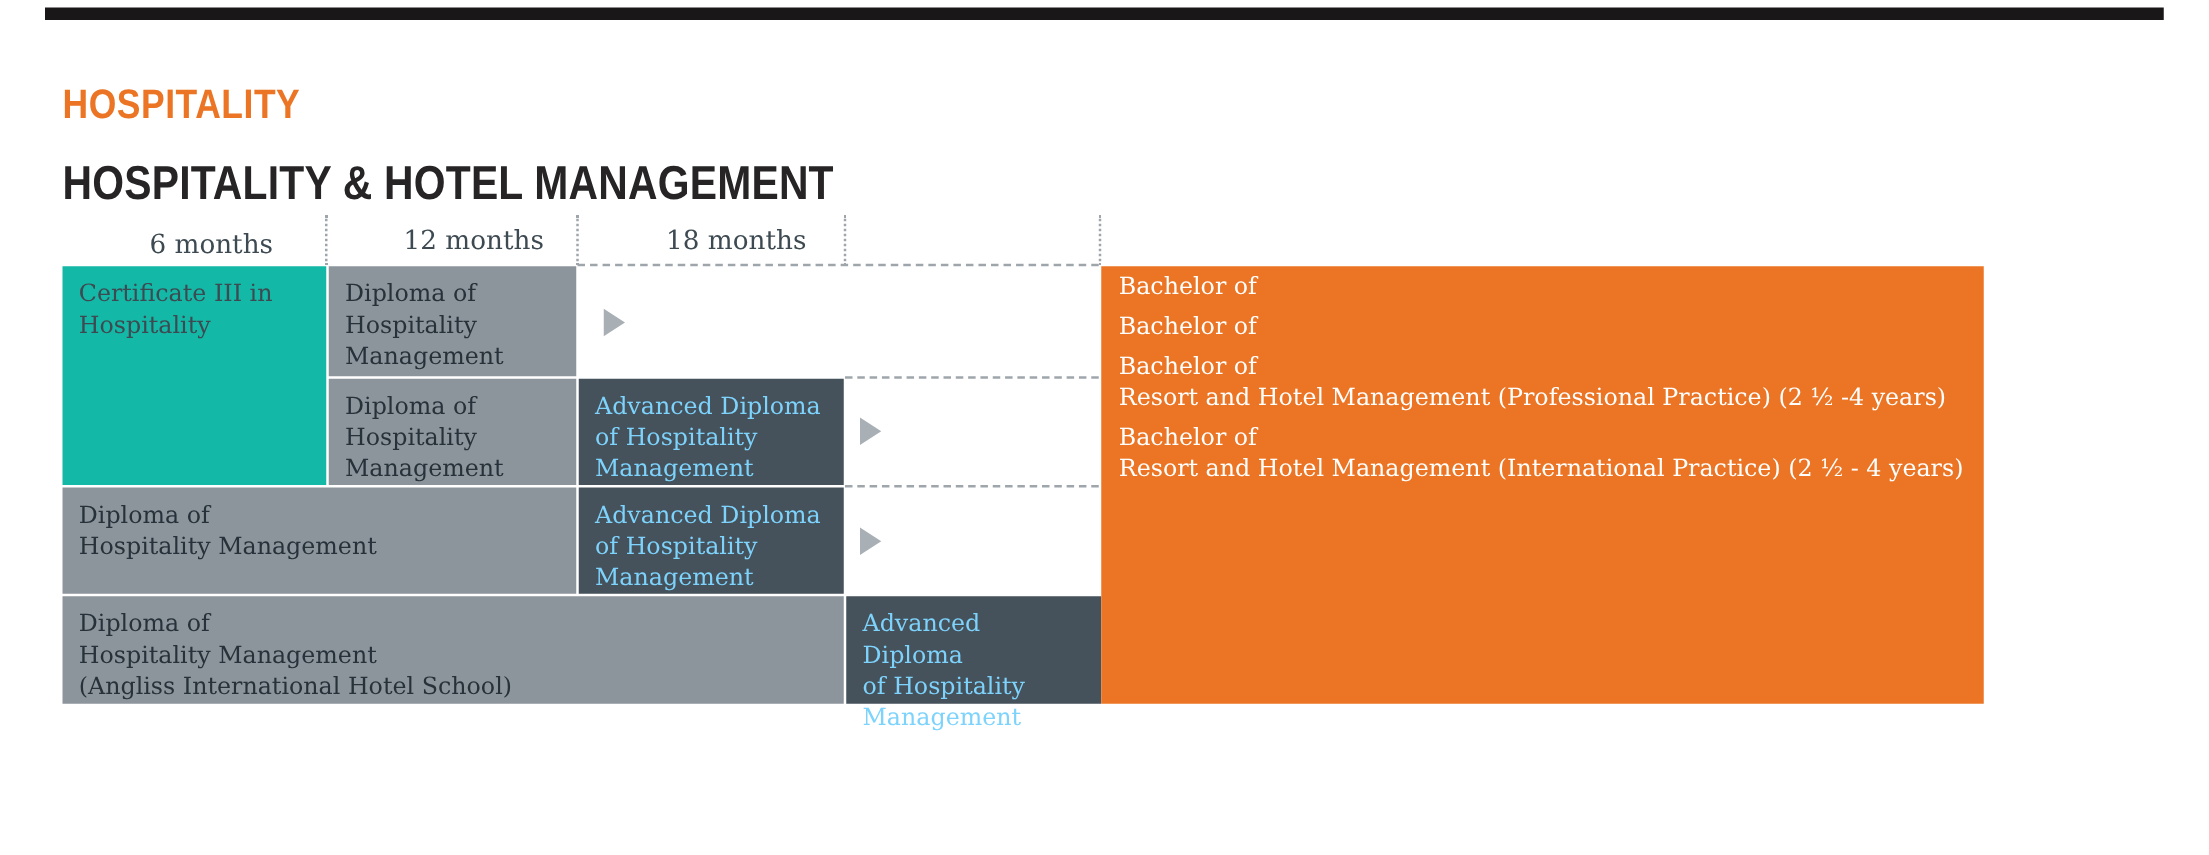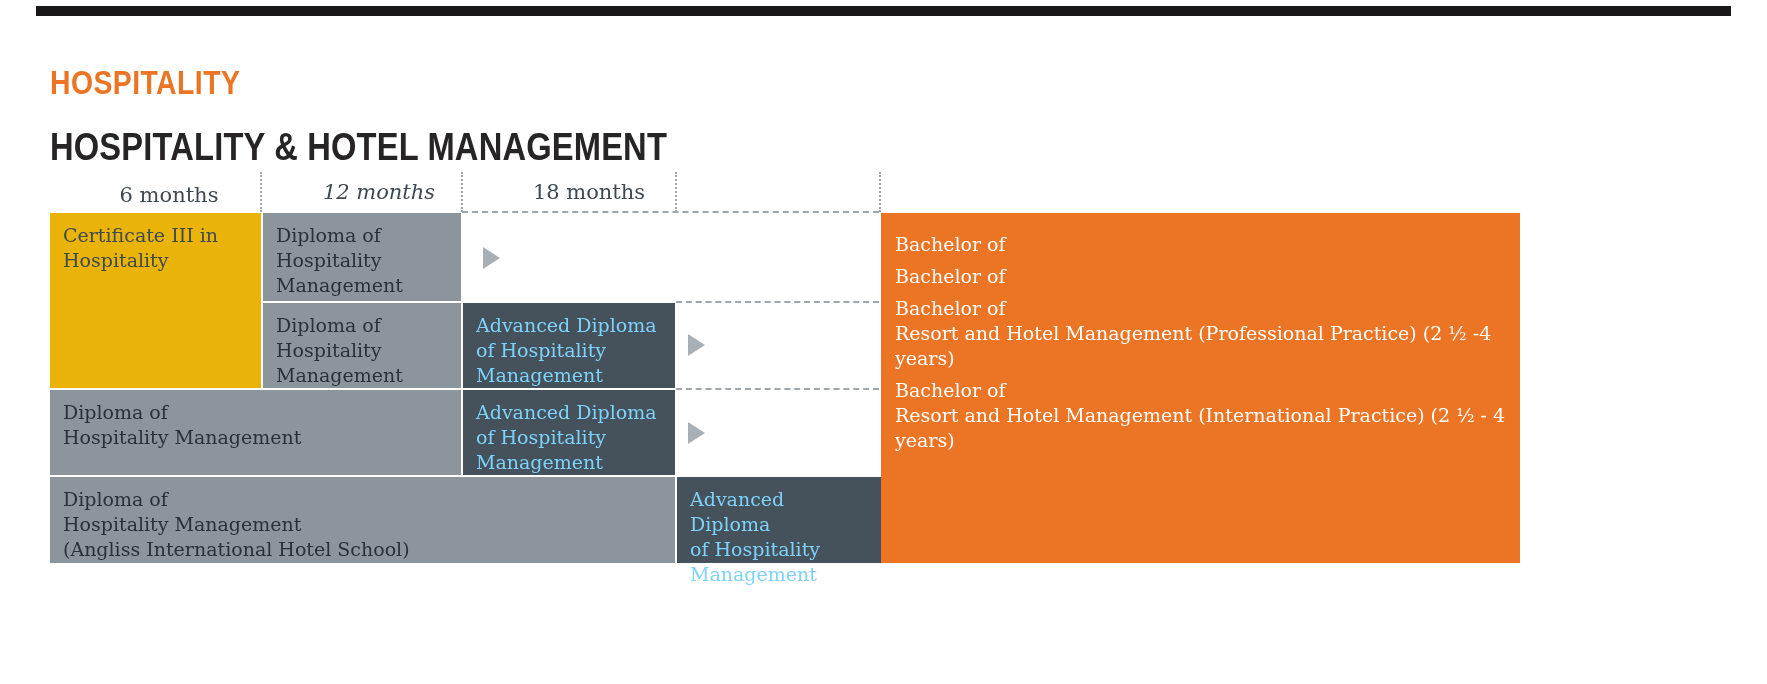--- a/index.html
+++ b/index.html
@@ -48,21 +48,21 @@
 
   
   .timeline-label {
     position: absolute;
     width: 158px;
     text-align: center;
     font-size: 21px;
     color: #3e4a52;
   }
   .tl-1 { left: 90px;  top: 183px; }
-  .tl-2 { left: 300px; top: 180px; font-style: italic; }
+  .tl-2 { left: 300px; top: 180px; }
   .tl-3 { left: 510px; top: 180px; }
 
   .vsep {
     position: absolute;
     top: 172px;
     height: 40px;
     width: 0;
     border-left: 2px dotted #9fa6ab;
   }
   .vs-1 { left: 260px; }
@@ -81,21 +81,21 @@
 
   
   .box {
     position: absolute;
     box-sizing: border-box;
     padding: 10px 13px;
     font-size: 19px;
     line-height: 25px;
     white-space: pre-line;
   }
-  .box-light  { background: #eab308; color: #3e4a52; }
+  .box-light  { background: #14b8a6; color: #3e4a52; }
   .box-medium { background: #8d959c; color: #273139; }
   .box-dark   { background: #46525b; color: #7dd3fc; }
 
   .b-cert3       { left: 50px;  top: 213px; width: 211px; height: 175px; }
   .b-dip-r1      { left: 263px; top: 213px; width: 198px; height: 88px; }
   .b-dip-r2      { left: 263px; top: 303px; width: 198px; height: 85px; }
   .b-adv-r2      { left: 463px; top: 303px; width: 212px; height: 85px; }
   .b-dip-r3      { left: 50px;  top: 390px; width: 411px; height: 85px; }
   .b-adv-r3      { left: 463px; top: 390px; width: 212px; height: 85px; }
   .b-dip-angliss { left: 50px;  top: 477px; width: 625px; height: 86px; }
@@ -110,24 +110,24 @@
     border-left: 17px solid #a9b0b5;
   }
   .ar-1 { left: 483px; top: 247px; }
   .ar-2 { left: 688px; top: 334px; }
   .ar-3 { left: 688px; top: 422px; }
 
   
   .bachelor-panel {
     position: absolute;
     left: 881px; top: 213px;
-    width: 639px; height: 350px;
+    width: 706px; height: 350px;
     background: #eb7524;
     box-sizing: border-box;
-    padding: 19px 14px;
+    padding: 4px 14px;
     color: #ffffff;
   }
   .outcome { margin-bottom: 7px; }
   .outcome div {
     font-size: 19px;
     line-height: 25px;
   }
 </style>
 </head>
 <body>

